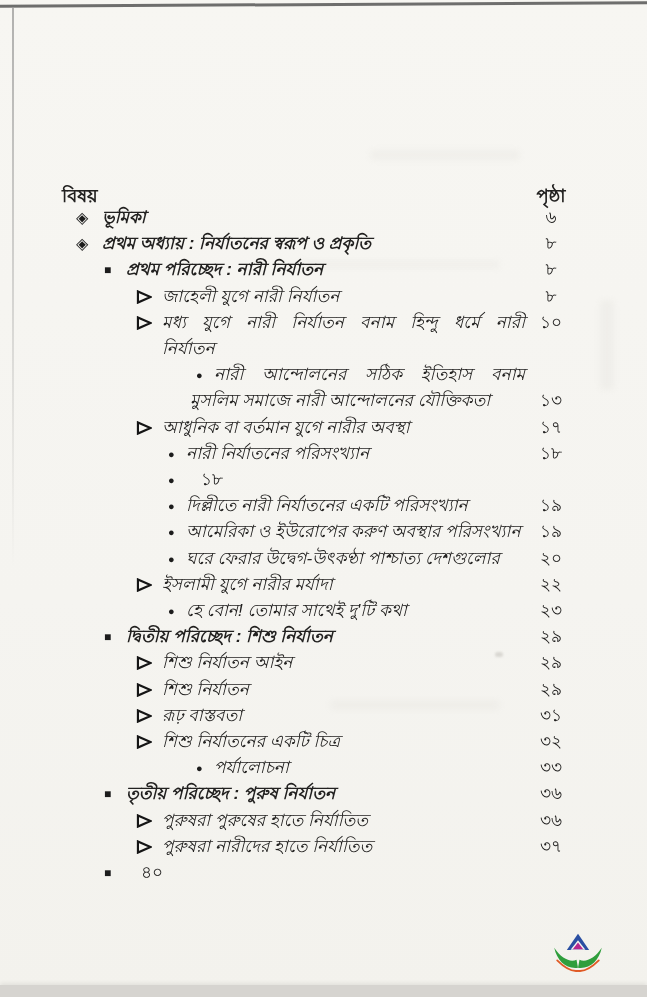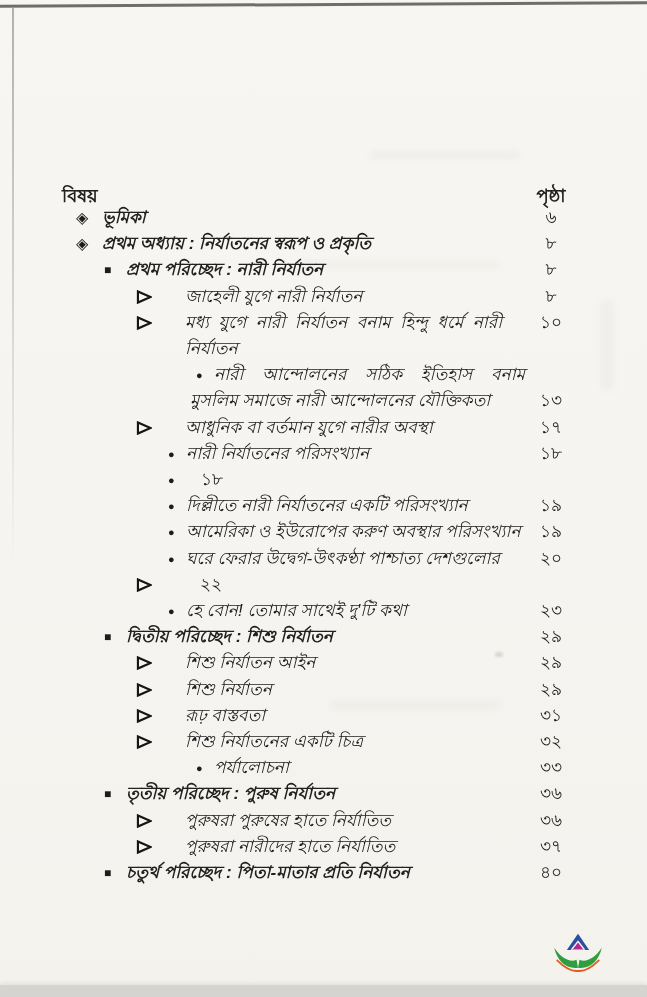--- a/index.html
+++ b/index.html
@@ -30,21 +30,21 @@
     display:flex; padding:0 70px 0 62px; font-size:18px; font-weight:700; }
   .header-row .subject { flex:1; }
   .header-row .pg-h { width:52px; text-align:center; }
 
   .toc { position:absolute; top:205px; left:0; width:647px; box-sizing:border-box;
     padding-right:70px; }
   .row { display:flex; align-items:flex-start; font-size:17px; line-height:26.2px; }
   .row.bold .txt { font-weight:700; }
   .lvl0 { padding-left:76px; }
   .lvl1 { padding-left:104px; }
-  .lvl2 { padding-left:136px;gap:23px; }
+  .lvl2 { padding-left:136px; }
   .lvl3 { padding-left:168px; }
   .lvl4 { padding-left:196px; }
   .bullet { flex:none; display:inline-block; color:#1c1c1c; }
   .bullet.diamond { width:26px; font-size:16px; }
   .bullet.square  { width:22px; font-size:12px; }
   .bullet.dot     { width:18px; font-size:11px; }
   .bullet.arrow   { width:26px; }
   .bullet.arrow svg { margin-top:6px; display:block; }
   .txt { flex:1; min-width:0;font-style:italic; }
   .ln { display:block; }
@@ -169,20 +169,23 @@
           <span class="ln">ঘরে ফেরার উদ্বেগ-উৎকণ্ঠা পাশ্চাত্য দেশগুলোর</span>
         </span>
       <span class="pg">২০</span>
     </div>
       <div class="row lvl2">
       <span class="bullet arrow">
           <svg width="16" height="14" viewBox="0 0 17 15">
             <polygon points="2,1.5 15.5,7.5 2,13.5" fill="none" stroke="#151515" stroke-width="2.3"></polygon>
           </svg>
         </span>
+      <span class="txt">
+          <span class="ln">ইসলামী যুগে নারীর মর্যাদা</span>
+        </span>
       <span class="pg">২২</span>
     </div>
       <div class="row lvl3">
       <span class="bullet dot">●</span>
       <span class="txt">
           <span class="ln">হে বোন! তোমার সাথেই দু'টি কথা</span>
         </span>
       <span class="pg">২৩</span>
     </div>
       <div class="row lvl1 bold">
@@ -267,23 +270,20 @@
             <polygon points="2,1.5 15.5,7.5 2,13.5" fill="none" stroke="#151515" stroke-width="2.3"></polygon>
           </svg>
         </span>
       <span class="txt">
           <span class="ln">পুরুষরা নারীদের হাতে নির্যাতিত</span>
         </span>
       <span class="pg">৩৭</span>
     </div>
       <div class="row lvl1 bold">
       <span class="bullet square">■</span>
-      <span class="txt">
-          <span class="ln">চতুর্থ পরিচ্ছেদ : পিতা-মাতার প্রতি নির্যাতন</span>
-        </span>
       <span class="pg">৪০</span>
     </div>
     </div>
 
   <svg class="logo" viewBox="0 0 70 56" xmlns="http://www.w3.org/2000/svg">
     <polygon points="35,2 50,24 20,24" fill="#2a4fa2"></polygon>
     <polygon points="35,11 45,23.5 25,23.5" fill="#f5f4f0"></polygon>
     <polygon points="35,14 42,23 28,23" fill="#b5278f"></polygon>
     <path d="M3,21 C13,36 25,41 33,37 L35,48 C19,50 7,39 3,21 Z" fill="#2f9e3c"></path>
     <path d="M67,21 C57,36 45,41 37,37 L35,48 C51,50 63,39 67,21 Z" fill="#2f9e3c"></path>

